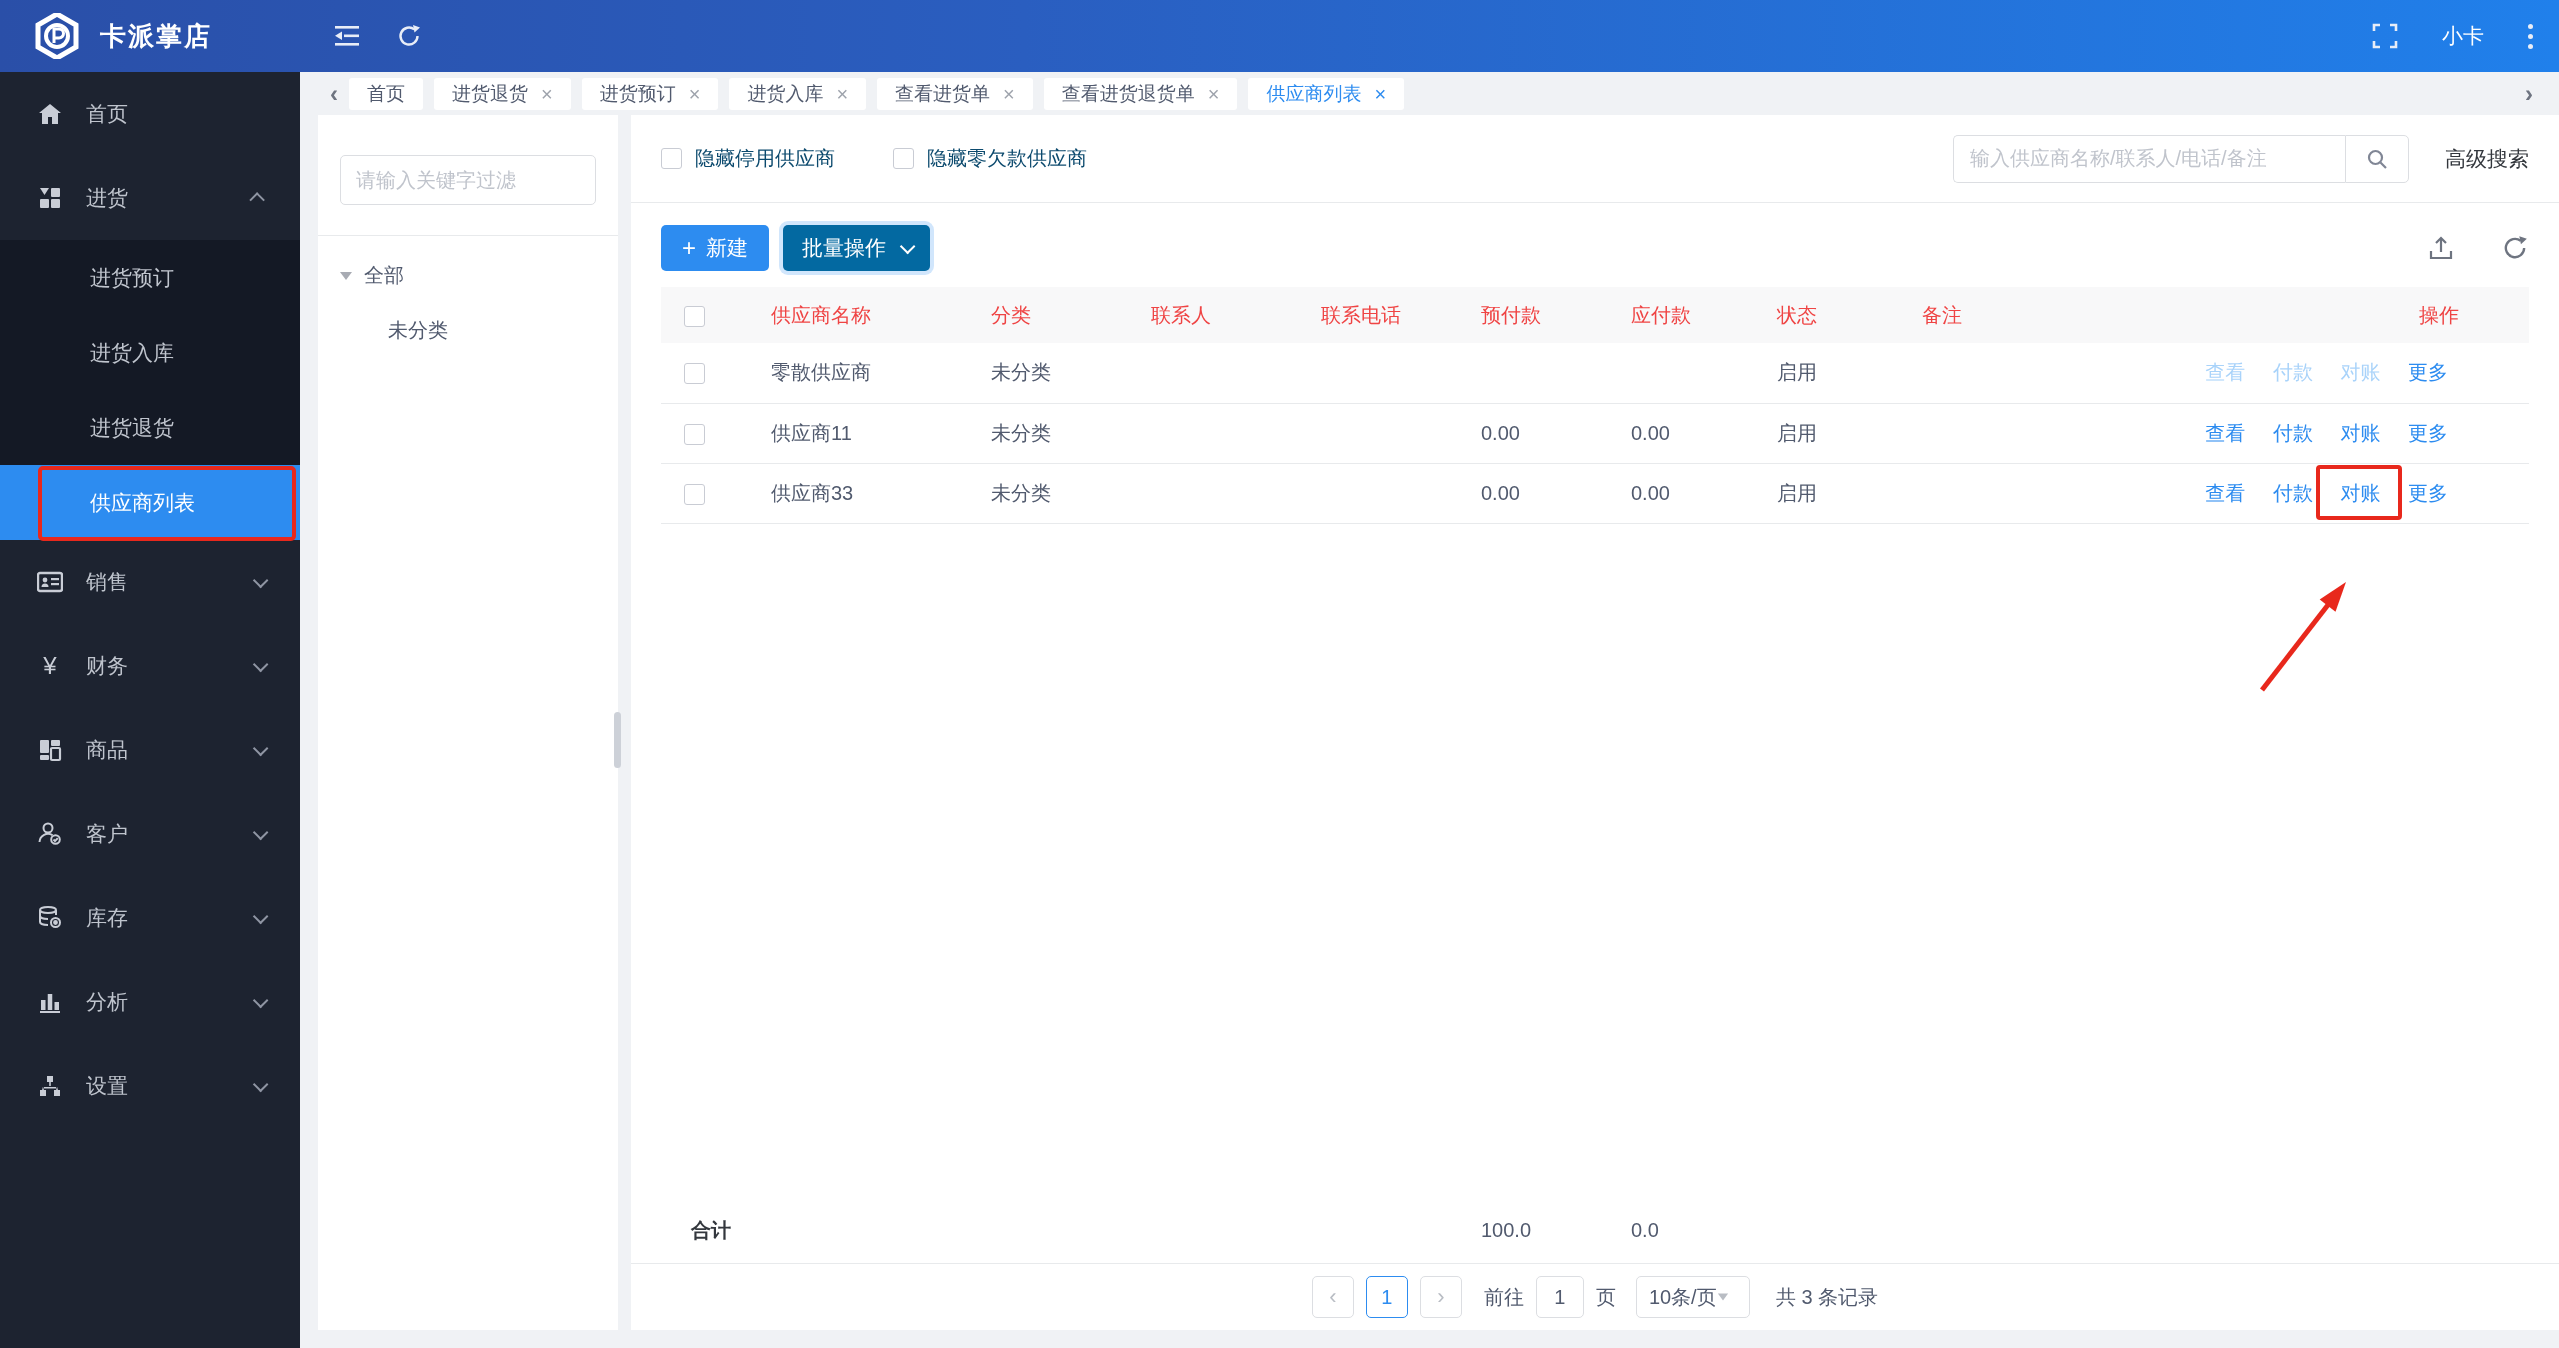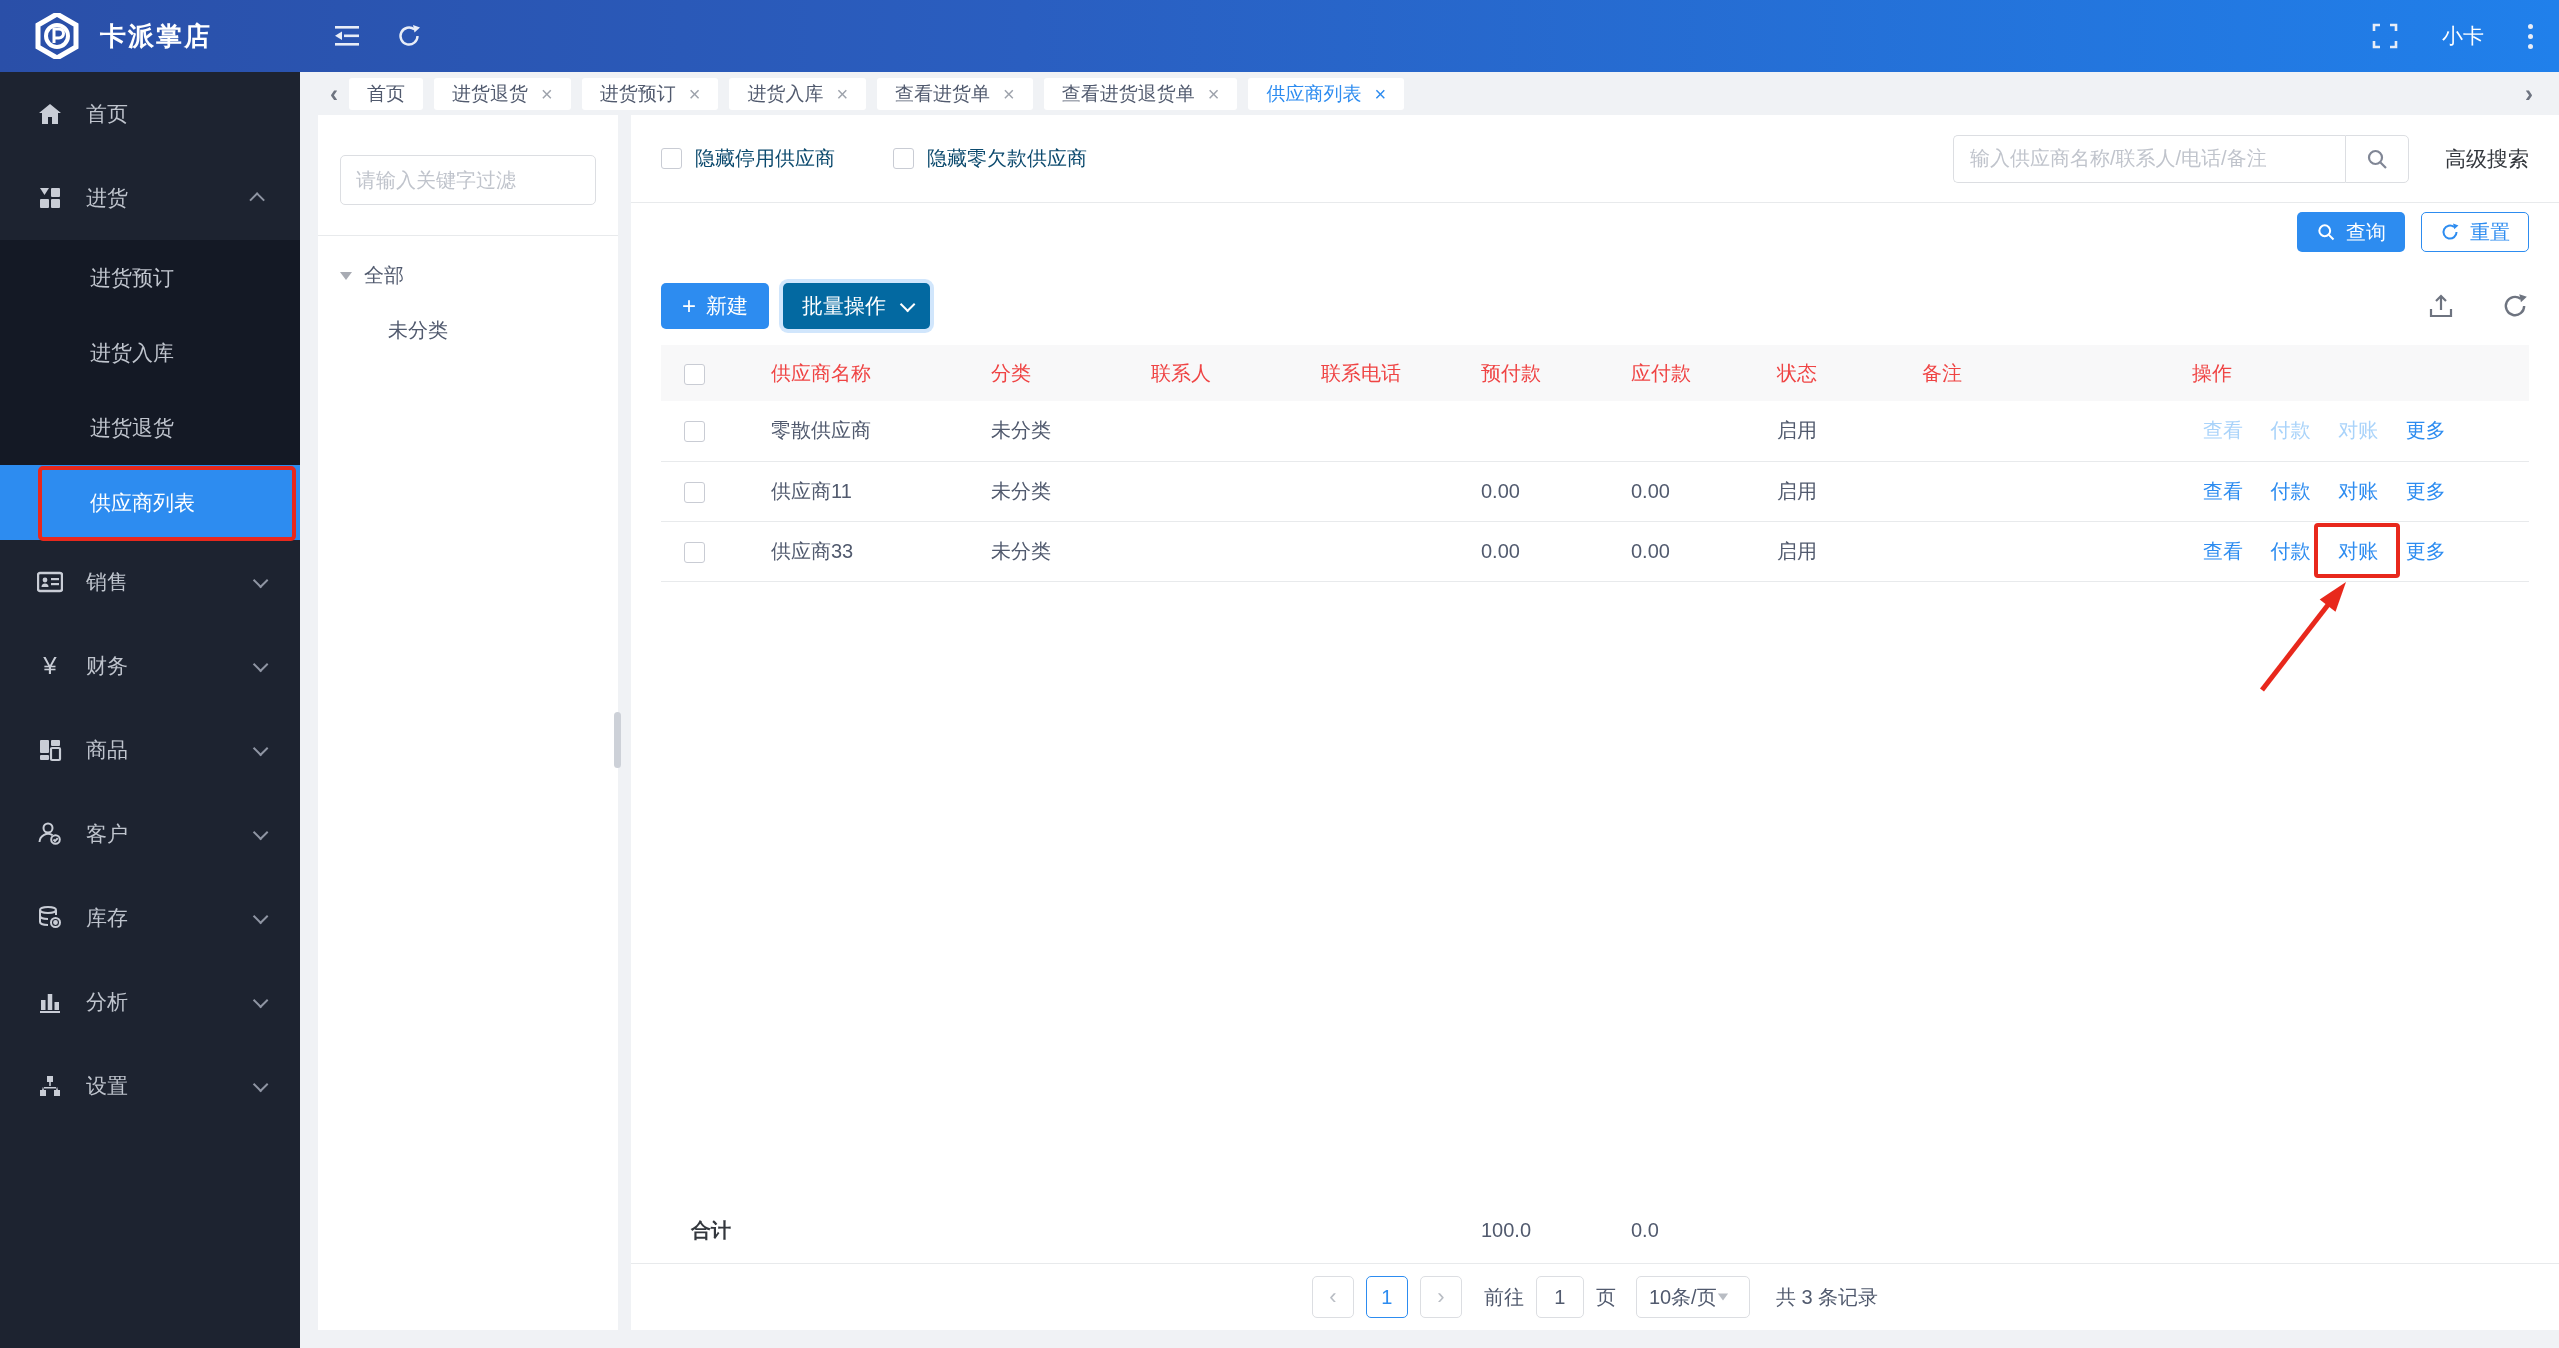--- a/index.html
+++ b/index.html
@@ -85,21 +85,21 @@
   .btn-batch .chev{border-color:#fff;margin-left:4px;}
   .tool-icons{margin-left:auto;display:flex;align-items:center;gap:46px;color:#6e7480;}
   .tool-icons .tb-icon{color:#6e7480;}
 
   
   table{border-collapse:collapse;width:100%;table-layout:fixed;font-size:20px;color:#515a6e;}
   .data-table{margin-top:16px;}
   th{background:#f8f8f9;height:56px;font-weight:normal;text-align:left;padding:0 0 0 30px;color:#ef4444;}
   th.c,td.c{text-align:center;padding:0;}
   td{height:60px;border-bottom:1px solid #e8eaec;padding:0 0 0 30px;overflow:hidden;white-space:nowrap;}
-  th.op,td.op{text-align:left;padding:0 70px 0 0;}
+  th.op,td.op{text-align:right;padding:0 70px 0 0;}
   .link{color:#2d8cf0;margin:0 11px;cursor:pointer;text-decoration:none;}
   .link.muted{color:#a9d3fa;}
   .rel{position:relative;display:inline-block;}
   .anno-box-cell{position:absolute;left:-13px;right:-11px;top:-15px;bottom:-13px;border:4px solid #e8281c;border-radius:4px;pointer-events:none;}
 
   .spacer{flex:1;}
   .summary-table td{border-bottom:none;height:46px;}
   .sum-label{font-weight:bold;color:#33373d;}
   .page-divider{border-top:1px solid #e8eaec;margin:10px -30px 0;}
 
@@ -350,36 +350,20 @@
               <span class="search-btn">
                 <svg width="24" height="24" viewBox="0 0 24 24" fill="none" stroke="currentColor" stroke-width="2.2">
                   <circle cx="10.5" cy="10.5" r="6.5"></circle>
                     <path d="M15.5 15.5 L21 21"></path>
                 </svg>
               </span>
               <span class="advanced-link">高级搜索</span>
             </span>
           </div>
 
-          <div class="row-actions">
-            <span class="btn btn-query">
-              <svg width="20" height="20" viewBox="0 0 24 24" fill="none" stroke="#fff" stroke-width="2.4">
-                <circle cx="10.5" cy="10.5" r="6.5"></circle>
-                  <path d="M15.5 15.5 L21 21"></path>
-              </svg>
-              <span>查询</span>
-            </span>
-            <span class="btn btn-reset">
-              <svg width="20" height="20" viewBox="0 0 26 26" fill="none" stroke="#2d8cf0" stroke-width="2.6">
-                <path d="M21.5 13 a8.5 8.5 0 1 1 -3.2 -6.6"></path>
-                <polygon points="17,2 24,4.5 18.5,9.5" fill="#2d8cf0" stroke="none"></polygon>
-              </svg>
-              <span>重置</span>
-            </span>
-          </div>
 
           <div class="row-toolbar">
             <span class="btn btn-new">
               <span style="font-size:24px;line-height:1;">+</span>
               <span>新建</span>
             </span>
             <span class="btn btn-batch">
               <span>批量操作</span>
               <span class="chev down"></span>
             </span>

